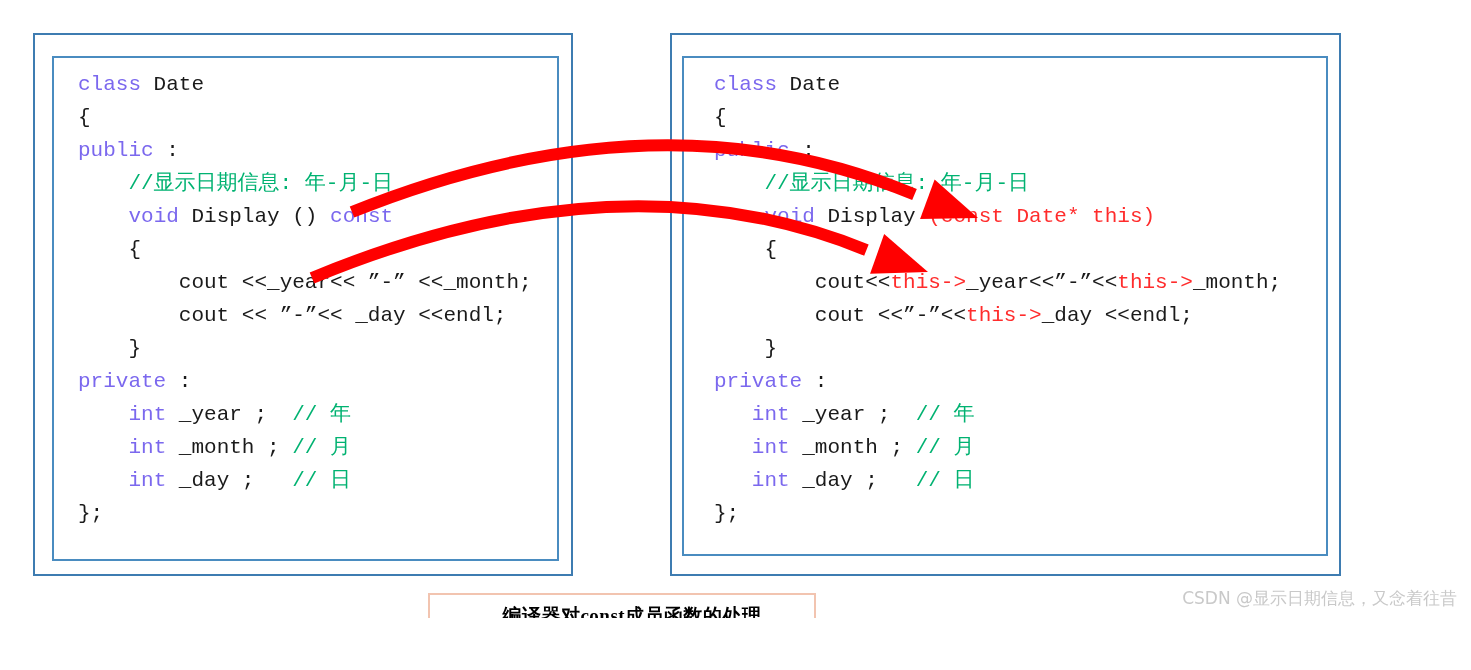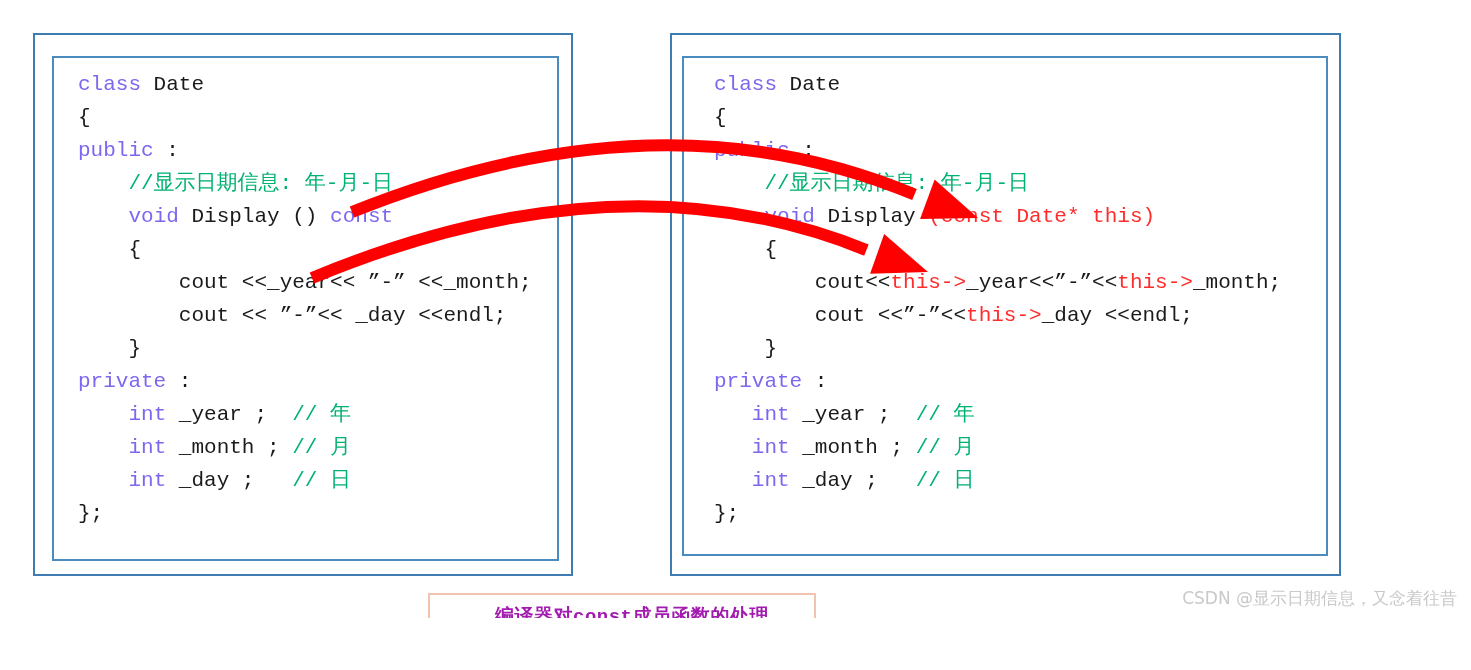--- a/index.html
+++ b/index.html
@@ -72,24 +72,24 @@
     width: 388px;
     height: 45px;
     border: 2px solid #F2C4B0;
     box-sizing: border-box;
     background: #ffffff;
     display: flex;
     align-items: center;
     justify-content: center;
   }
   #caption-text {
-    font-family: Liberation Mono, monospace;
+    font-family: Liberation Serif, serif;
     font-size: 19px;
     font-weight: bold;
-    color: #a21caf;
+    color: #000000;
     letter-spacing: 0.5px;
     margin-left: 20px;
   }
 
   
   #watermark {
     position: absolute;
     right: 14px;
     bottom: 8px;
     font-family: "DejaVu Sans", sans-serif;

